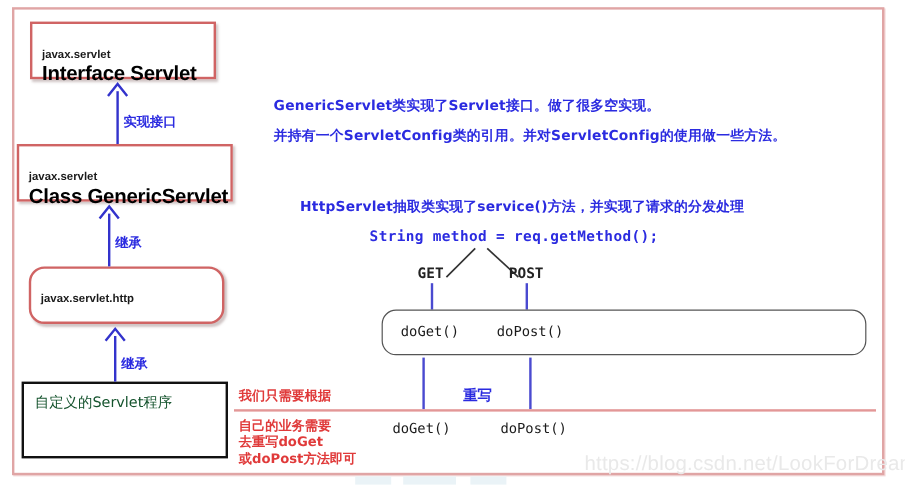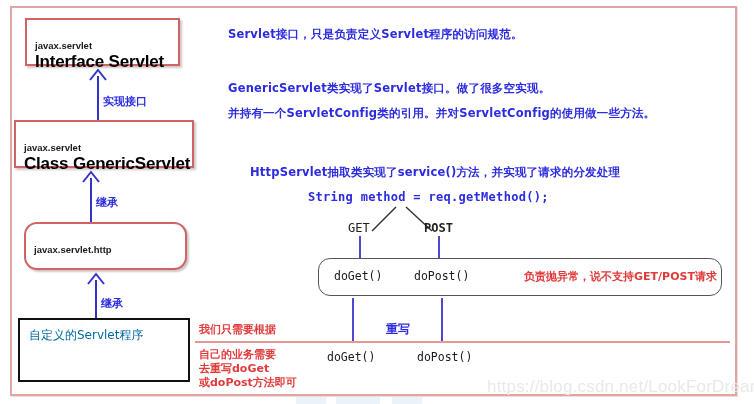--- a/index.html
+++ b/index.html
@@ -37,21 +37,21 @@
     line-height:21px;letter-spacing:-.2px;white-space:nowrap;
     font-family:"Liberation Sans","DejaVu Sans",sans-serif;
   }
 
   
   .plainbox{
     position:absolute;box-sizing:border-box;
     background:#fff;border:2px solid #111;
   }
   .plainbox .txt{
-    font-size:12px;color:#0369a1;padding:7px 9px;white-space:nowrap;
+    font-size:12px;color:#14532d;padding:7px 9px;white-space:nowrap;
     font-family:"DejaVu Sans",sans-serif;
   }
 
   
   .roundbox{
     position:absolute;box-sizing:border-box;
     border:1.5px solid #555;border-radius:12px;background:transparent;
   }
 
   
@@ -117,46 +117,44 @@
     <polyline points="2,12 10,2 18,12" fill="none" stroke="#3333cc" stroke-width="2"></polyline>
   </svg>
   <div class="t blue cjk lbl" style="left:96px;top:196px;">继承</div>
 
   <div class="vline" style="left:95px;top:280px;height:38px;"></div>
   <svg style="position:absolute;left:86px;top:272px;" width="20" height="14">
     <polyline points="2,12 10,2 18,12" fill="none" stroke="#3333cc" stroke-width="2"></polyline>
   </svg>
   <div class="t blue cjk lbl" style="left:101px;top:297px;">继承</div>
 
-  <div class="t blue cjk desc" style="left:228px;top:27px;">Servlet接口，只是负责定义Servlet程序的访问规范。</div>
 
   <div class="t blue cjk desc" style="left:228px;top:81px;">GenericServlet类实现了Servlet接口。做了很多空实现。</div>
   <div class="t blue cjk desc" style="left:250px;top:165px;">HttpServlet抽取类实现了service()方法，并实现了请求的分发处理</div>
 
   <div class="t blue cjk desc" style="left:228px;top:106px;">并持有一个ServletConfig类的引用。并对ServletConfig的使用做一些方法。</div>
 
   <div class="t blue mono codeline" style="left:308px;top:189px;font-weight:bold;">String method = req.getMethod();</div>
 
   <svg style="position:absolute;left:348px;top:205px;" width="120" height="30">
     <line x1="48" y1="2" x2="24" y2="26" stroke="#333" stroke-width="1.4"></line>
     <line x1="58" y1="2" x2="84" y2="26" stroke="#333" stroke-width="1.4"></line>
   </svg>
 
-  <div class="t mono" style="left:348px;top:220px;font-size:12px;font-weight:normal;color:#222;">GET</div>
+  <div class="t mono" style="left:348px;top:220px;font-size:12px;font-weight:bold;color:#222;">GET</div>
   <div class="t mono" style="left:424px;top:220px;font-size:12px;font-weight:bold;color:#222;">POST</div>
 
   <div class="vthin" style="left:359px;top:236px;height:22px;"></div>
   <div class="vthin" style="left:438px;top:236px;height:22px;"></div>
 
   <div class="roundbox" style="left:318px;top:258px;width:404px;height:38px;"></div>
 
   <div class="t mono methodlbl" style="left:334px;top:269px;color:#1a1a1a;">doGet()</div>
   <div class="t mono methodlbl" style="left:414px;top:269px;color:#1a1a1a;">doPost()</div>
 
-  <div class="t red cjk" style="left:524px;top:270px;font-size:11px;">负责抛异常，说不支持GET/POST请求</div>
 
   <div class="vthin" style="left:352px;top:298px;height:43px;"></div>
   <div class="vthin" style="left:441px;top:298px;height:43px;"></div>
 
   <div class="t blue cjk lbl" style="left:386px;top:321px;font-size:12px;">重写</div>
 
   <div class="pinkline" style="left:195px;top:341px;width:535px;"></div>
 
   <div class="t mono methodlbl" style="left:327px;top:350px;color:#1a1a1a;">doGet()</div>
   <div class="t mono methodlbl" style="left:417px;top:350px;color:#1a1a1a;">doPost()</div>

